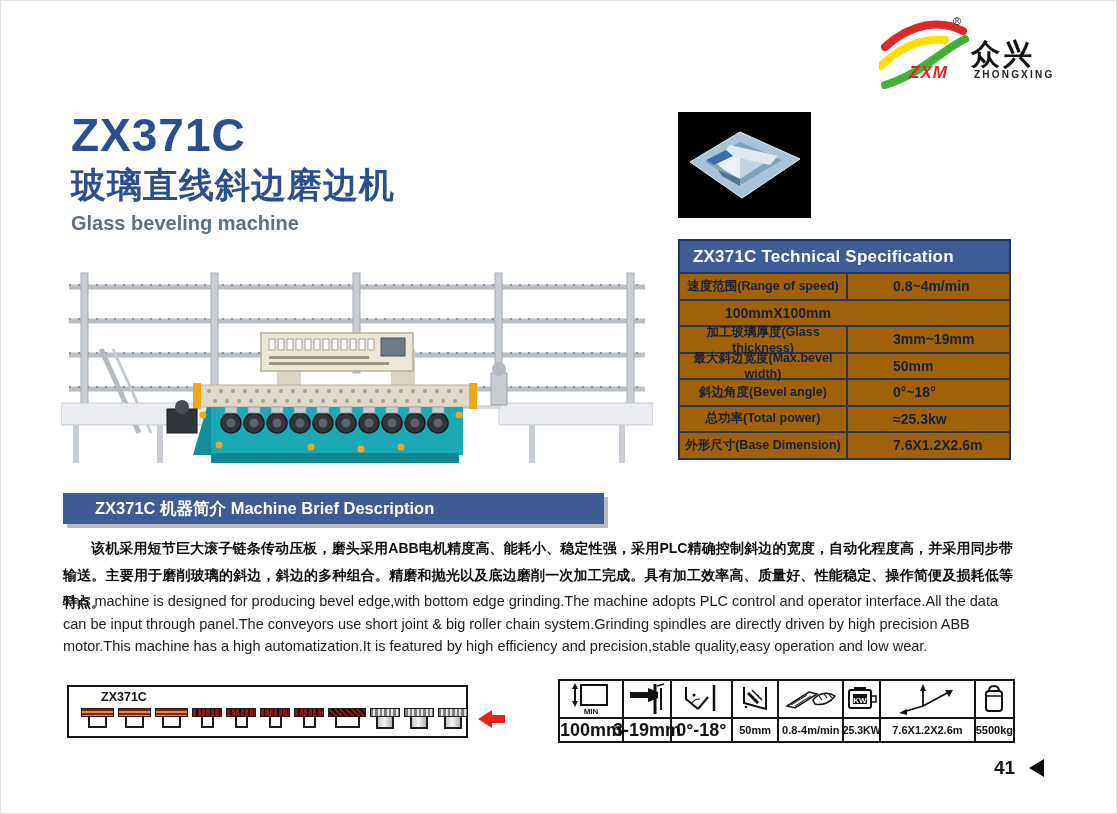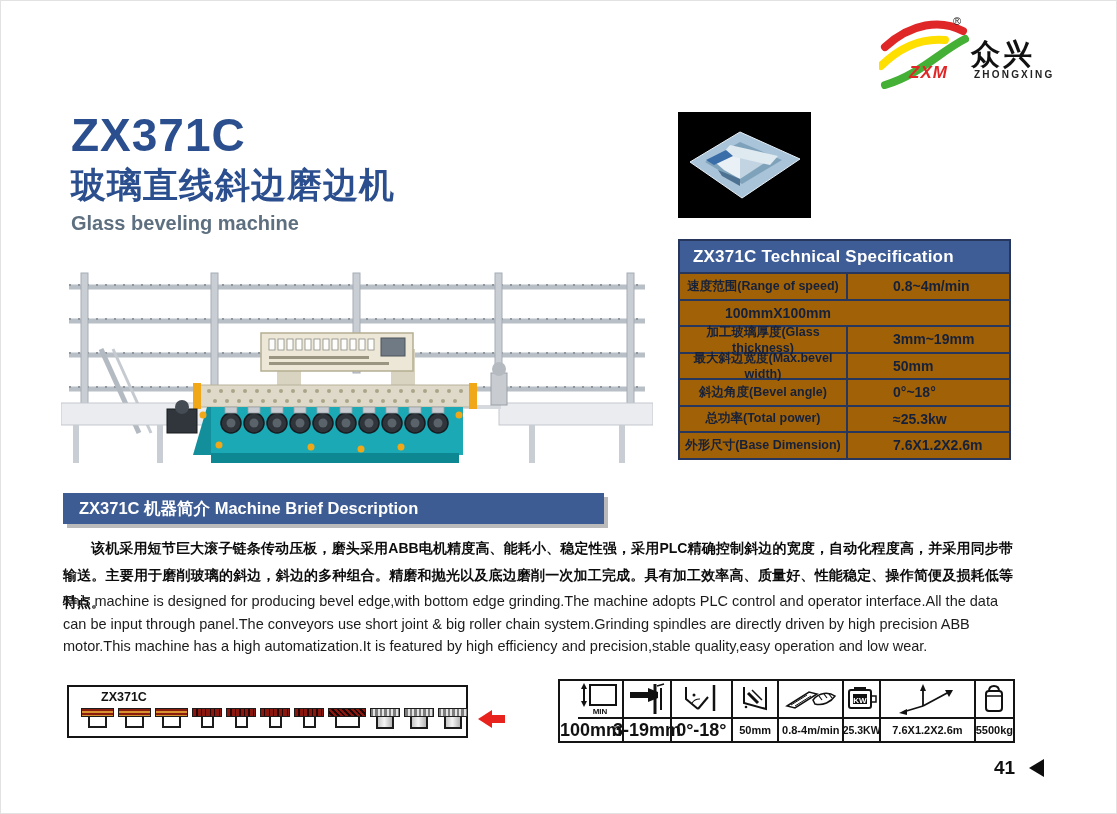--- a/index.html
+++ b/index.html
@@ -32,21 +32,21 @@
   .spec-header { background:#3e5c95; color:#fff; font-size:17px; font-weight:bold; height:31px; line-height:31px; padding-left:13px; letter-spacing:0.2px; }
   .spec-row { display:flex; height:26.5px; border-top:2px solid #26365c; }
   .spec-label { width:168px; border-right:2px solid #26365c; display:flex; align-items:center; justify-content:center; font-size:12.5px; font-weight:bold; color:#15203a; text-align:center; }
   .spec-value { flex:1; display:flex; align-items:center; padding-left:45px; font-size:14px; font-weight:bold; color:#15203a;border-radius:11px; }
 
   
   .machine { position:absolute; left:60px; top:256px; width:592px; height:210px; }
 
   
   .banner { position:absolute; left:62px; top:492px; width:541px; height:31px; background:#3d5c94;
-    color:#fff; font-size:16.5px; font-weight:bold; line-height:31px; padding-left:16px;
+    color:#fff; font-size:16.5px; font-weight:bold; line-height:31px; padding-left:32px;
     box-shadow:4px 4px 0 rgba(130,130,130,0.55); }
 
   
   .para-cn { position:absolute; left:62px; top:534px; width:950px; font-size:14px; font-weight:bold; color:#0c0c0c;
     line-height:27px; text-indent:2em; text-align:justify; }
   .para-en { position:absolute; left:62px; top:589px; width:950px; font-size:14.5px; color:#1c1c1c; line-height:22.5px; text-align:left; }
 
   
   .wheelbox { position:absolute; left:66px; top:684px; width:401px; height:53px; border:2px solid #141414; background:#fff; }
   .wheelbox .wb-label { position:absolute; left:32px; top:3px; font-size:12.5px; font-weight:bold; color:#111; }
@@ -62,21 +62,21 @@
   .wheel.tC .hub { width:25px; }
   .wheel.tD .flange { width:30px; background:repeating-linear-gradient(90deg,#7d7d7d 0 2.5px,#e3e3e3 2.5px 4.5px); }
   .wheel.tD .hub { width:18px; height:12px; background:linear-gradient(90deg,#c7c7c7,#f4f4f4 45%,#b5b5b5); }
   .red-arrow { display:flex; align-items:center; margin-left:6px; margin-top:2px; }
   .red-arrow .tri { width:0; height:0; border:9px solid transparent; border-right:14px solid #e8231d; border-left:none; }
   .red-arrow .tail { width:13px; height:8px; background:#e8231d; }
 
   
   .strip { position:absolute; left:557px; top:678px; width:457px; height:64px; border:2px solid #141414; display:flex; background:#fff; }
   .strip-col { border-left:2px solid #141414; display:flex; flex-direction:column; }
-  .strip-col:first-child { border-left:none;align-items:flex-end; }
+  .strip-col:first-child { border-left:none; }
   .strip-icon { height:38px; border-bottom:2px solid #141414; display:flex; align-items:center; justify-content:center; }
   .strip-val { flex:1; display:flex; align-items:center; justify-content:center; font-size:18px; font-weight:bold; color:#111; white-space:nowrap; }
   .strip-val.sm { font-size:11px; }
   .strip-val.xs { font-size:10.5px; }
 
   
   .pagenum { position:absolute; left:993px; top:756px; font-size:19px; font-weight:bold; color:#111; }
   .page-tri { position:absolute; left:1028px; top:758px; width:0; height:0; border:9px solid transparent; border-right:15px solid #0d0d0d; border-left:none; }
 </style>
 </head>

